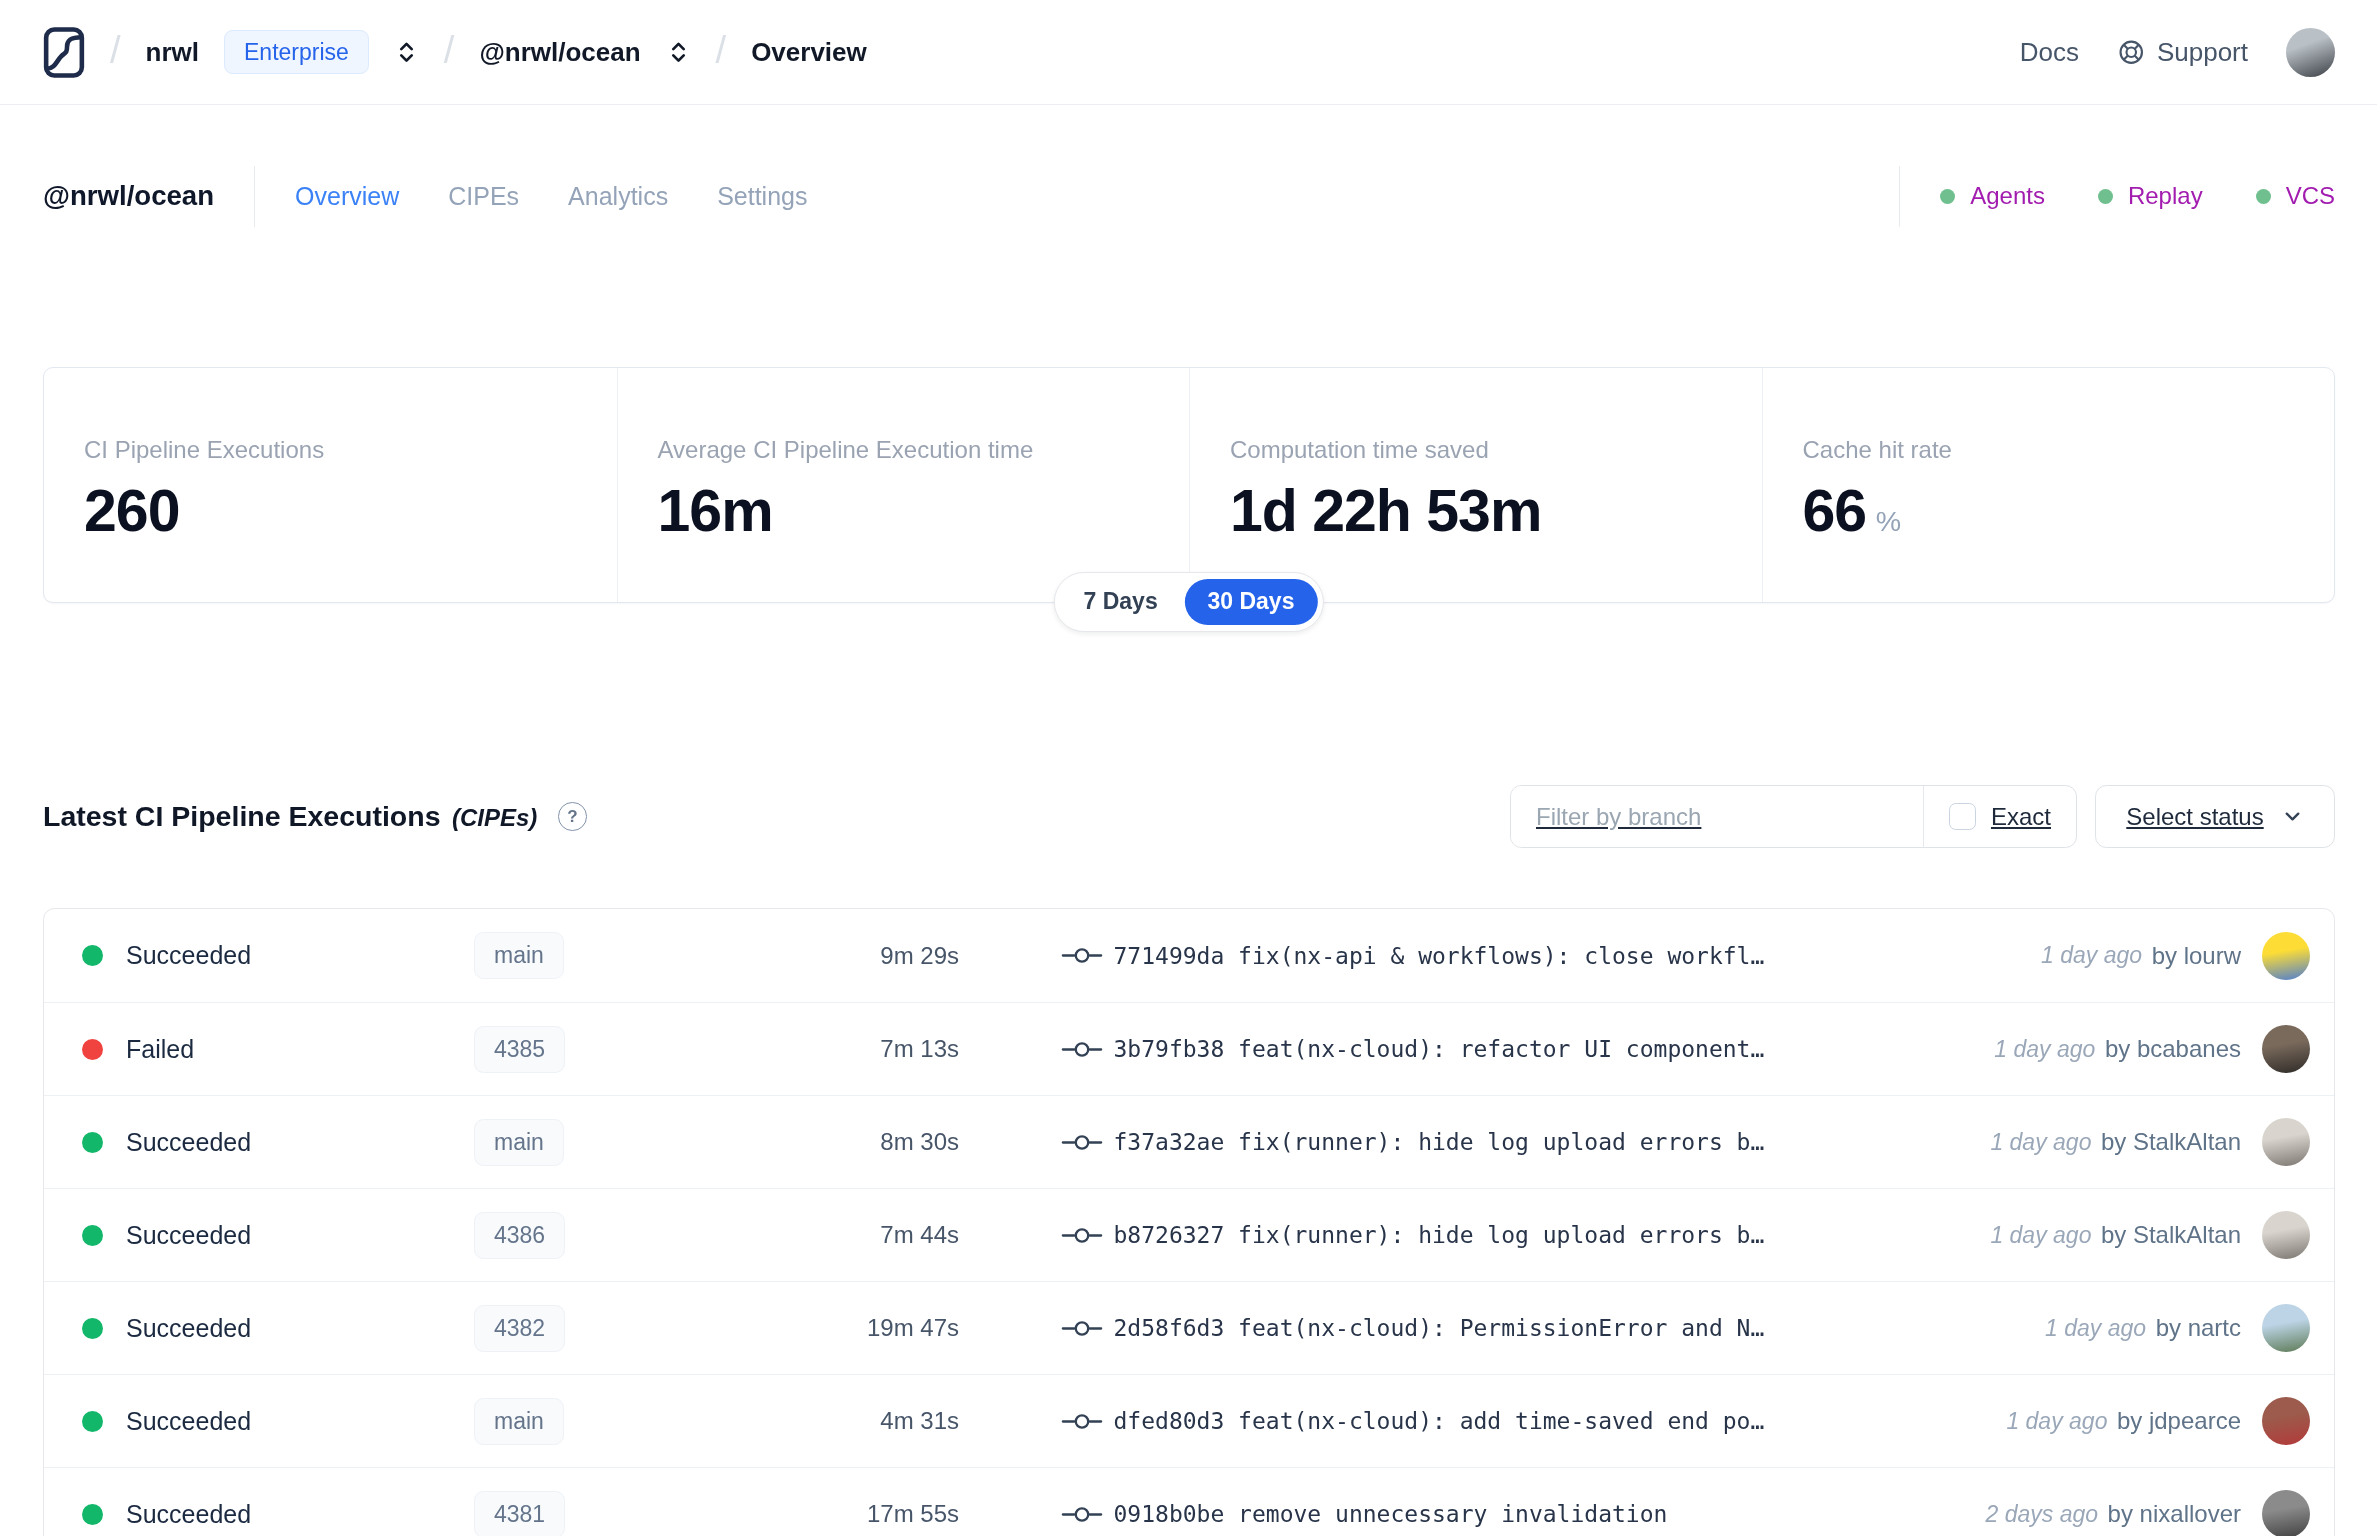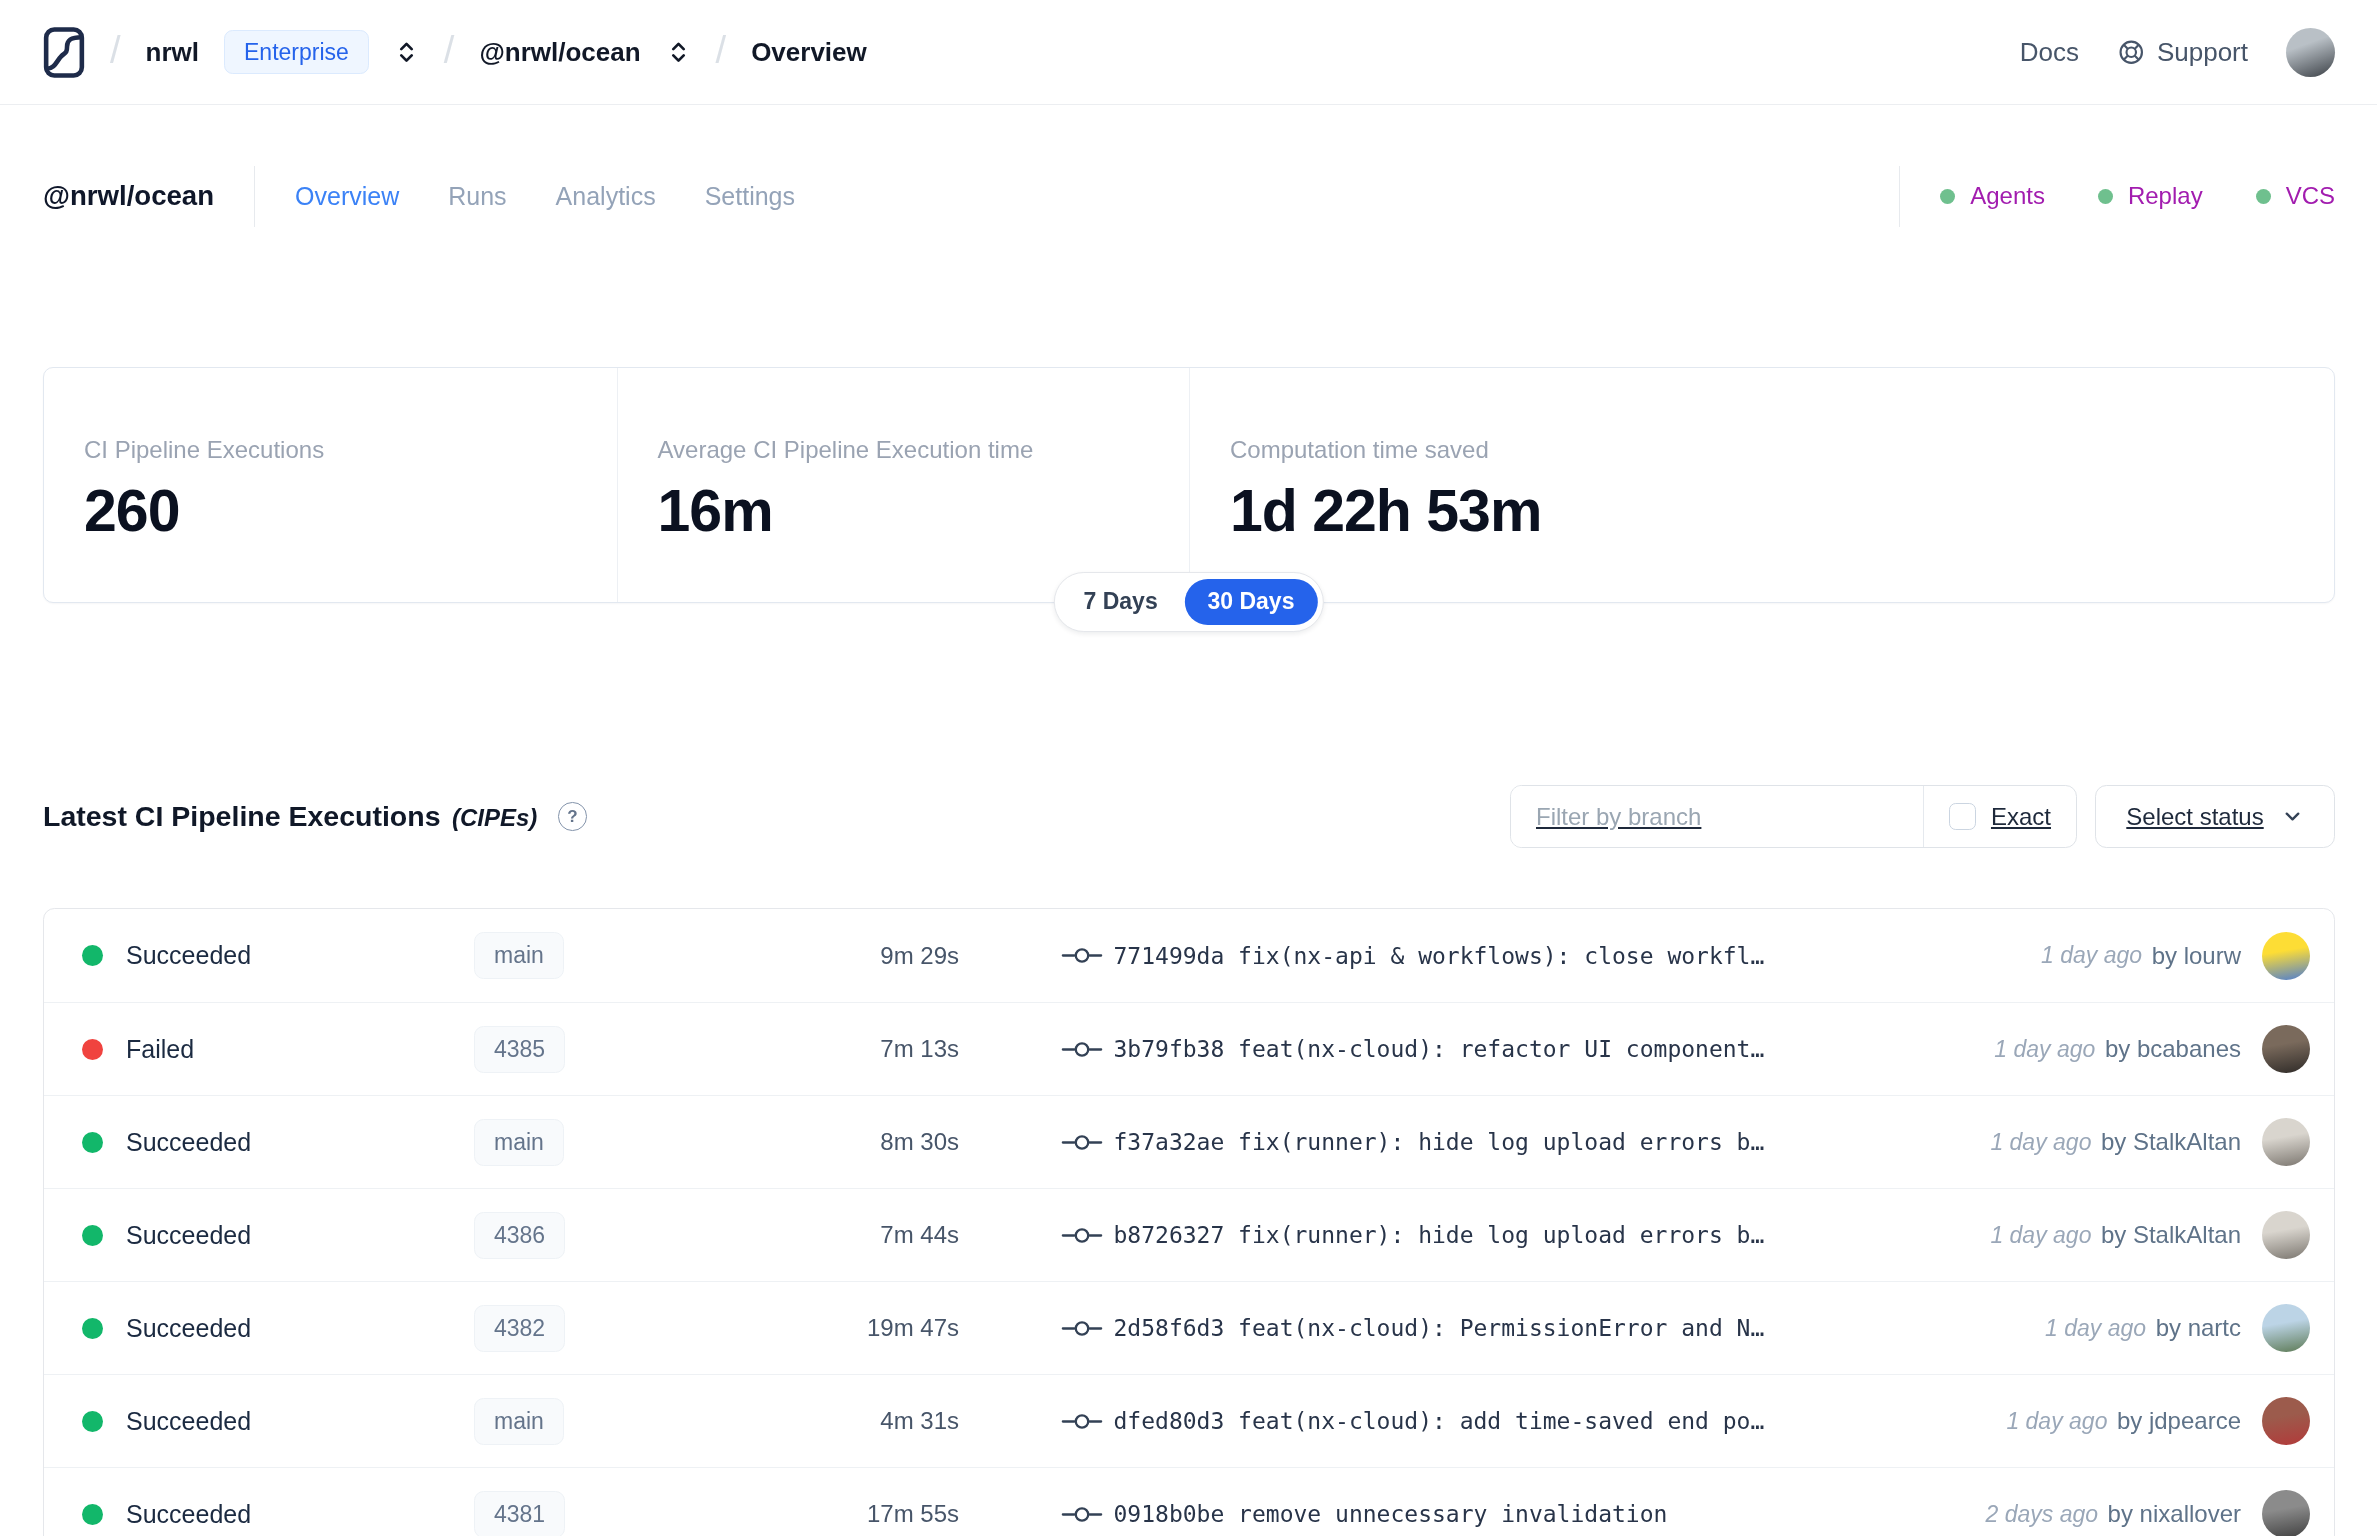--- a/index.html
+++ b/index.html
@@ -141,21 +141,21 @@
     </span>
     <span class="avatar" id="header-avatar" style="background: linear-gradient(160deg, rgb(185, 192, 198) 35%, rgb(58, 63, 69) 100%);"></span>
   </div>
 </header>
 
 <section class="ws-bar">
   <span class="ws-title">@nrwl/ocean</span>
   <span class="vdiv"></span>
   <nav class="tabs" id="ws-tabs">
       <span class="tab active">Overview</span>
-      <span class="tab">Runs</span>
+      <span class="tab">CIPEs</span>
       <span class="tab">Analytics</span>
       <span class="tab">Settings</span>
     </nav>
   <div class="ws-bar-right">
     <span class="vdiv" style="margin:0;"></span>
     <div class="status-items" id="ws-statuses">
         <span class="status-item">
           <span class="status-dot-sm" style="background: rgb(111, 192, 142);"></span>
           <span class="status-label">Agents</span>
         </span>
@@ -178,20 +178,24 @@
         <div class="stat-value">260</div>
       </div>
       <div class="stat-col">
         <div class="stat-label">Average CI Pipeline Execution time</div>
         <div class="stat-value">16m</div>
       </div>
       <div class="stat-col">
         <div class="stat-label">Computation time saved</div>
         <div class="stat-value">1d 22h 53m</div>
       </div>
+      <div class="stat-col">
+        <div class="stat-label">Cache hit rate</div>
+        <div class="stat-value">66<span class="stat-suffix">%</span></div>
+      </div>
     </div>
   <div class="range-toggle" id="range-toggle">
       <span class="range-opt">7 Days</span>
       <span class="range-opt active">30 Days</span>
     </div>
 </section>
 
 <section class="cipe-head">
   <h2 class="cipe-title">
     <span>Latest CI Pipeline Executions</span><span class="cipe-title-suffix">(CIPEs)</span>

